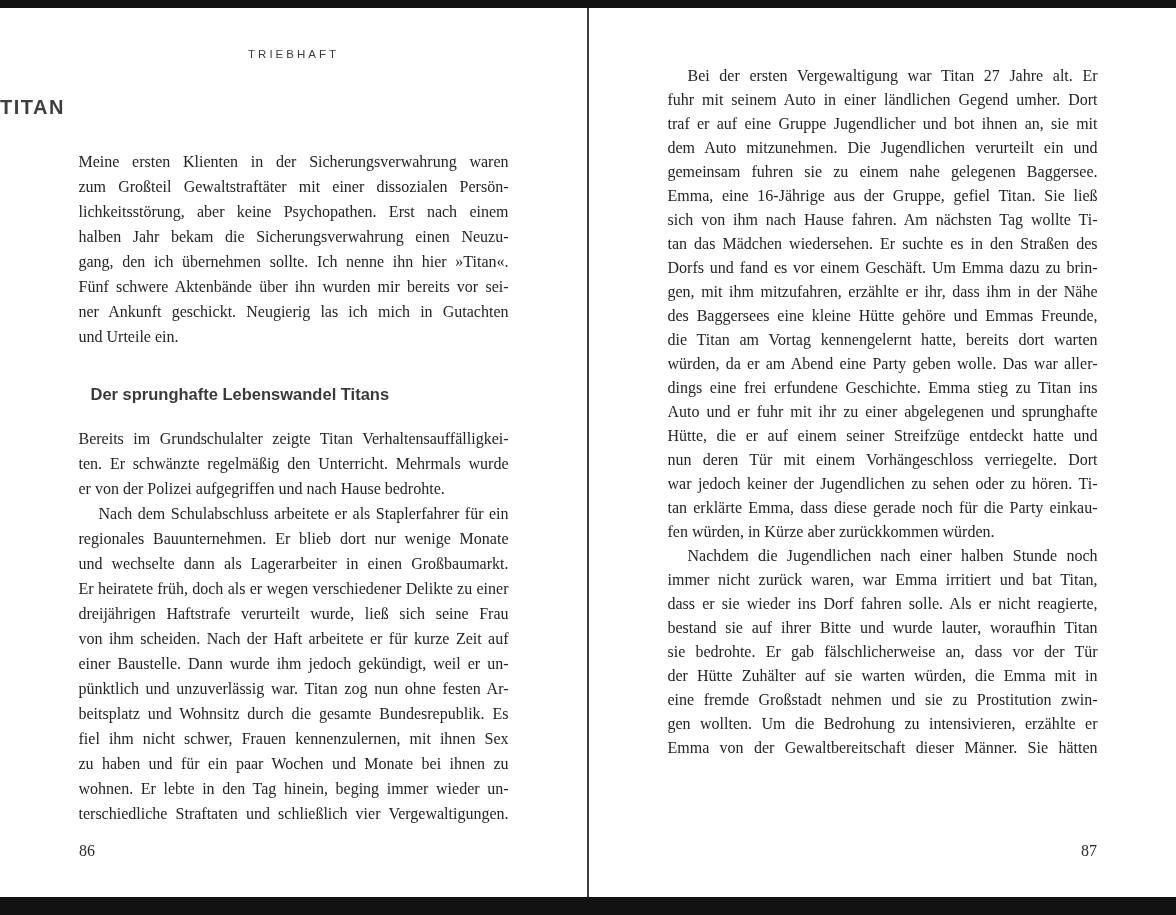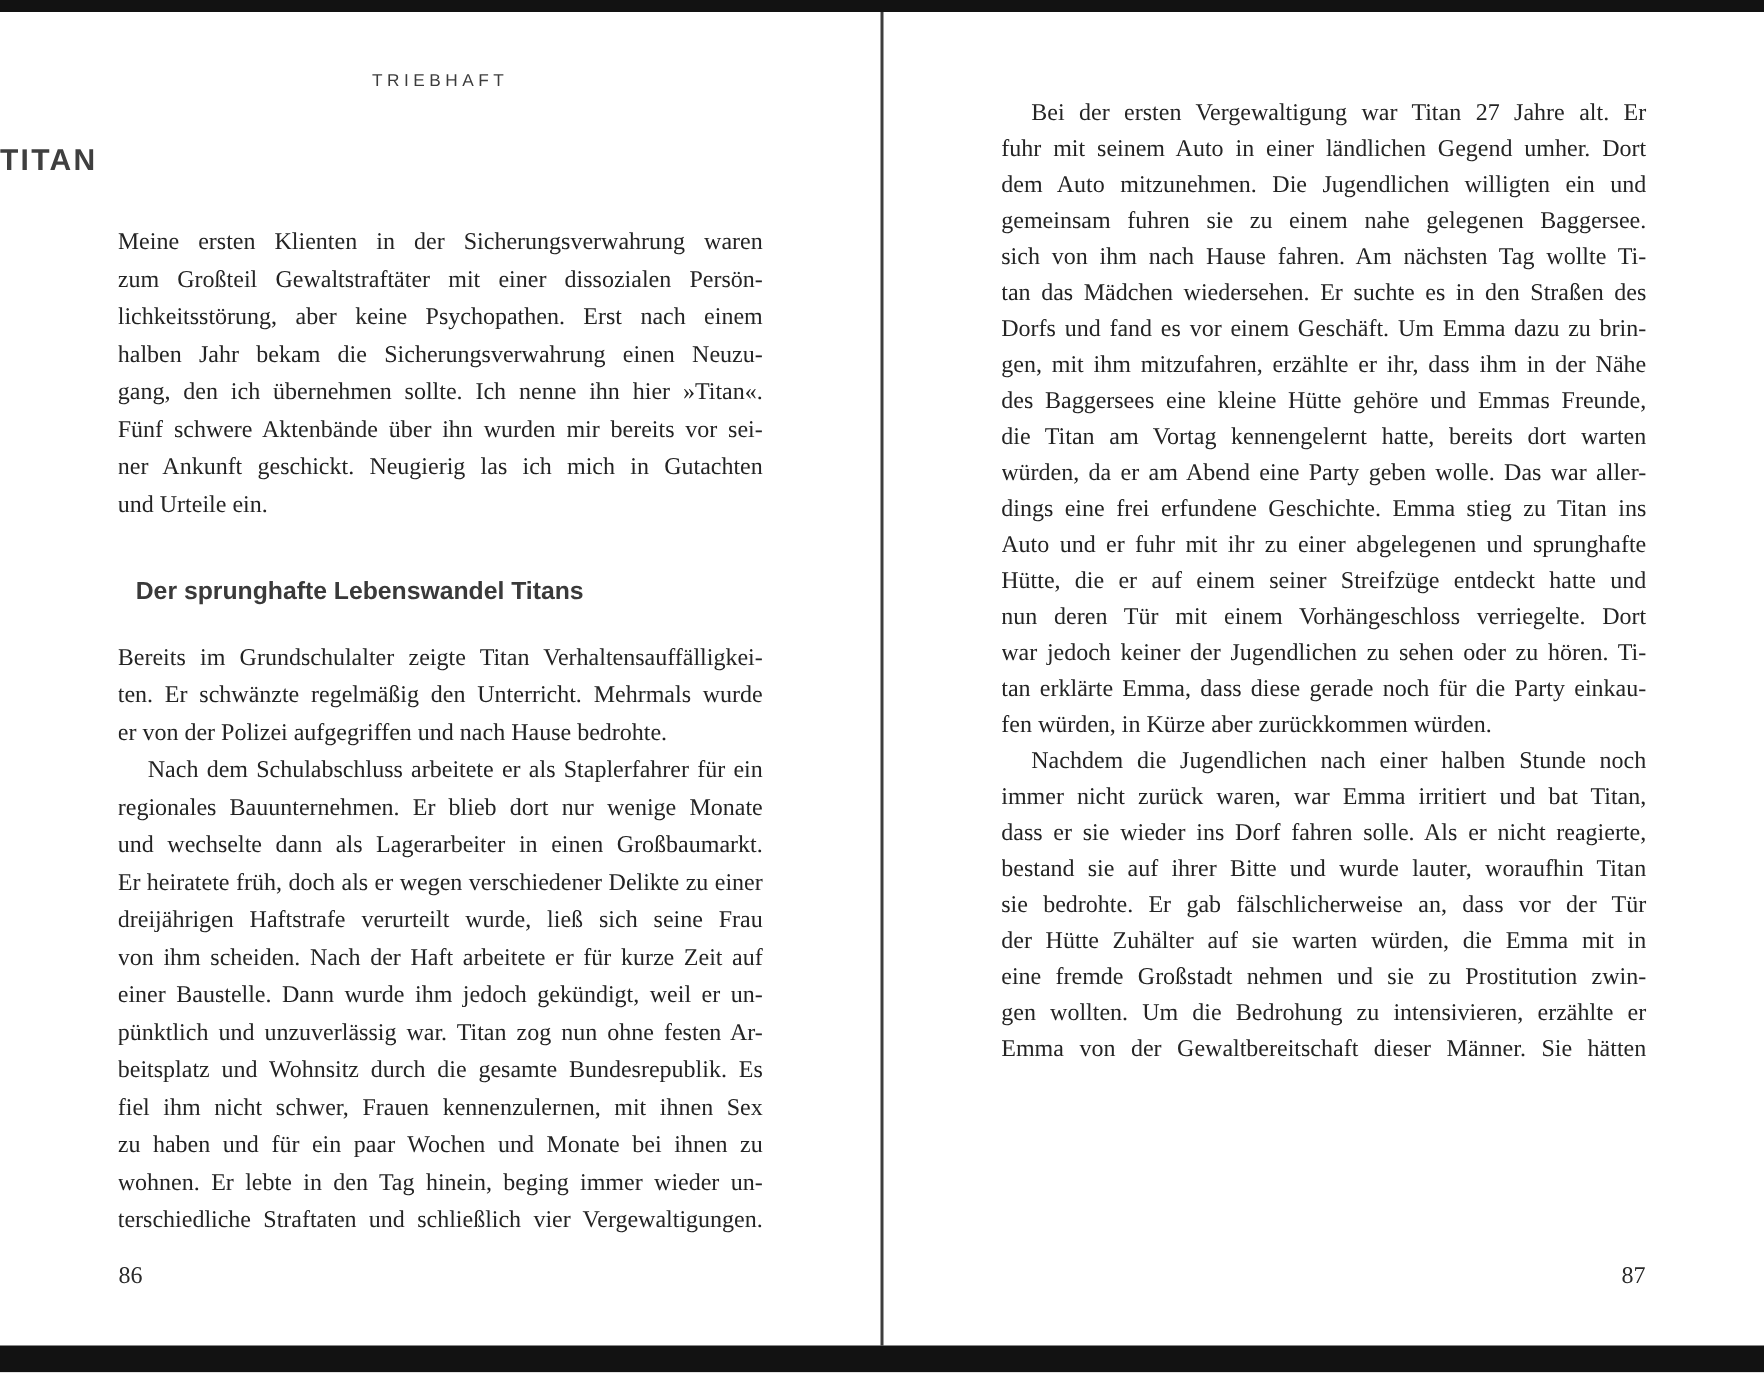--- a/index.html
+++ b/index.html
@@ -116,22 +116,24 @@
       <div class="page-number num-left">86</div>
     </section>
 
     <div class="divider"></div>
 
     <section class="page right">
       <div class="textcol body">
           <div class="para">
             <div class="line indent">Bei der ersten Vergewaltigung war Titan 27 Jahre alt. Er</div>
             <div class="line">fuhr mit seinem Auto in einer ländlichen Gegend umher. Dort</div>
-            <div class="line">dem Auto mitzunehmen. Die Jugendlichen willigten ein und</div>
+            <div class="line">traf er auf eine Gruppe Jugendlicher und bot ihnen an, sie mit</div>
+            <div class="line">dem Auto mitzunehmen. Die Jugendlichen verurteilt ein und</div>
             <div class="line">gemeinsam fuhren sie zu einem nahe gelegenen Baggersee.</div>
+            <div class="line">Emma, eine 16-Jährige aus der Gruppe, gefiel Titan. Sie ließ</div>
             <div class="line">sich von ihm nach Hause fahren. Am nächsten Tag wollte Ti-</div>
             <div class="line">tan das Mädchen wiedersehen. Er suchte es in den Straßen des</div>
             <div class="line">Dorfs und fand es vor einem Geschäft. Um Emma dazu zu brin-</div>
             <div class="line">gen, mit ihm mitzufahren, erzählte er ihr, dass ihm in der Nähe</div>
             <div class="line">des Baggersees eine kleine Hütte gehöre und Emmas Freunde,</div>
             <div class="line">die Titan am Vortag kennengelernt hatte, bereits dort warten</div>
             <div class="line">würden, da er am Abend eine Party geben wolle. Das war aller-</div>
             <div class="line">dings eine frei erfundene Geschichte. Emma stieg zu Titan ins</div>
             <div class="line">Auto und er fuhr mit ihr zu einer abgelegenen und sprunghafte</div>
             <div class="line">Hütte, die er auf einem seiner Streifzüge entdeckt hatte und</div>

